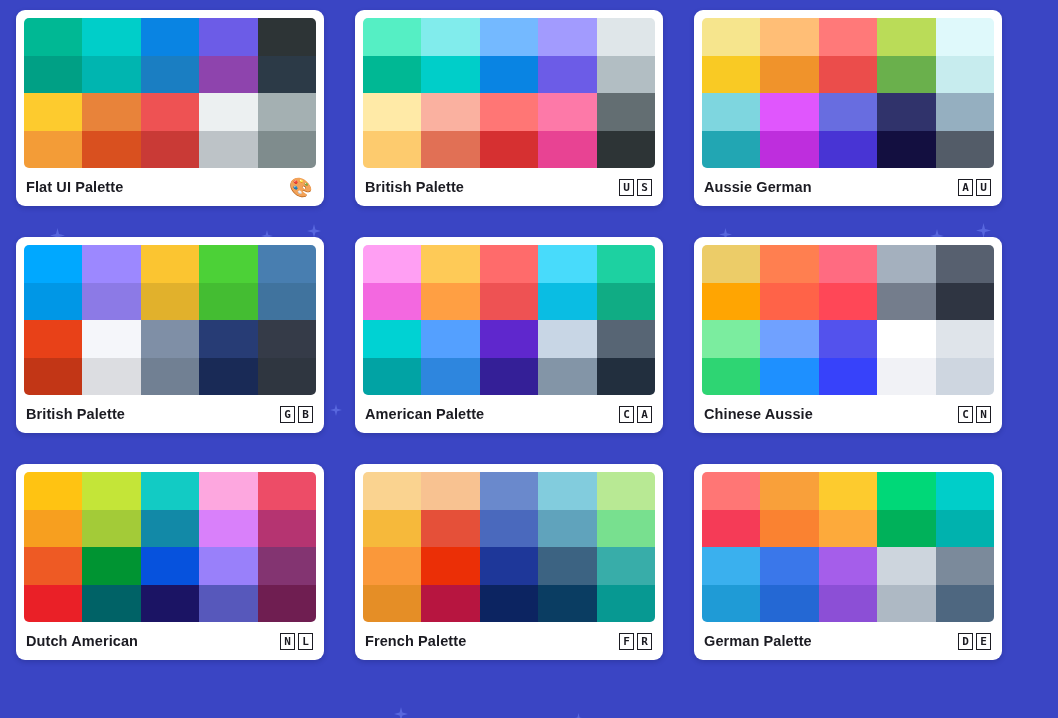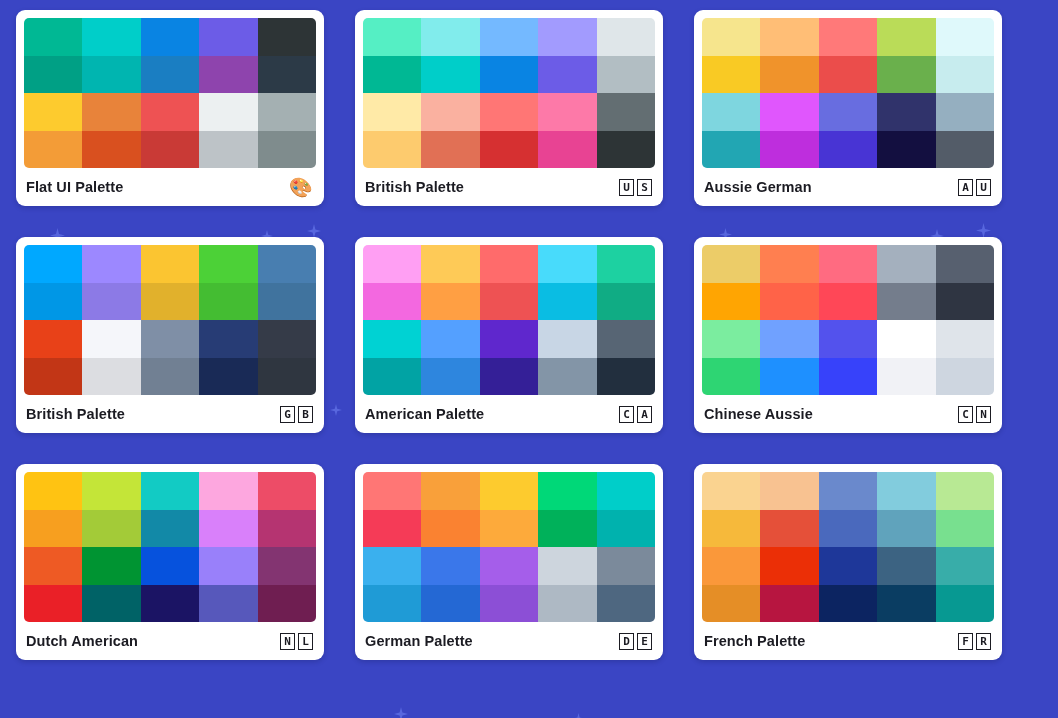--- a/index.html
+++ b/index.html
@@ -330,20 +330,51 @@
       <div class="card-footer">
         <div class="card-title">Dutch American</div>
         <div class="flag-badge">
           <span class="flag-letter">N</span>
           <span class="flag-letter">L</span>
         </div>
       </div>
     </div>
     <div class="palette-card">
       <div class="swatch-grid">
+        <div class="swatch" title="#fad390" style="background: rgb(250, 211, 144);"></div>
+        <div class="swatch" title="#f8c291" style="background: rgb(248, 194, 145);"></div>
+        <div class="swatch" title="#6a89cc" style="background: rgb(106, 137, 204);"></div>
+        <div class="swatch" title="#82ccdd" style="background: rgb(130, 204, 221);"></div>
+        <div class="swatch" title="#b8e994" style="background: rgb(184, 233, 148);"></div>
+        <div class="swatch" title="#f6b93b" style="background: rgb(246, 185, 59);"></div>
+        <div class="swatch" title="#e55039" style="background: rgb(229, 80, 57);"></div>
+        <div class="swatch" title="#4a69bd" style="background: rgb(74, 105, 189);"></div>
+        <div class="swatch" title="#60a3bc" style="background: rgb(96, 163, 188);"></div>
+        <div class="swatch" title="#78e08f" style="background: rgb(120, 224, 143);"></div>
+        <div class="swatch" title="#fa983a" style="background: rgb(250, 152, 58);"></div>
+        <div class="swatch" title="#eb2f06" style="background: rgb(235, 47, 6);"></div>
+        <div class="swatch" title="#1e3799" style="background: rgb(30, 55, 153);"></div>
+        <div class="swatch" title="#3c6382" style="background: rgb(60, 99, 130);"></div>
+        <div class="swatch" title="#38ada9" style="background: rgb(56, 173, 169);"></div>
+        <div class="swatch" title="#e58e26" style="background: rgb(229, 142, 38);"></div>
+        <div class="swatch" title="#b71540" style="background: rgb(183, 21, 64);"></div>
+        <div class="swatch" title="#0c2461" style="background: rgb(12, 36, 97);"></div>
+        <div class="swatch" title="#0a3d62" style="background: rgb(10, 61, 98);"></div>
+        <div class="swatch" title="#079992" style="background: rgb(7, 153, 146);"></div>
+      </div>
+      <div class="card-footer">
+        <div class="card-title">French Palette</div>
+        <div class="flag-badge">
+          <span class="flag-letter">F</span>
+          <span class="flag-letter">R</span>
+        </div>
+      </div>
+    </div>
+    <div class="palette-card">
+      <div class="swatch-grid">
         <div class="swatch" title="#ff7675" style="background: rgb(255, 118, 117);"></div>
         <div class="swatch" title="#f9a03a" style="background: rgb(249, 160, 58);"></div>
         <div class="swatch" title="#fdcb2e" style="background: rgb(253, 203, 46);"></div>
         <div class="swatch" title="#00d878" style="background: rgb(0, 216, 120);"></div>
         <div class="swatch" title="#00cec9" style="background: rgb(0, 206, 201);"></div>
         <div class="swatch" title="#f53b57" style="background: rgb(245, 59, 87);"></div>
         <div class="swatch" title="#fa8231" style="background: rgb(250, 130, 49);"></div>
         <div class="swatch" title="#fdaa3b" style="background: rgb(253, 170, 59);"></div>
         <div class="swatch" title="#00b15a" style="background: rgb(0, 177, 90);"></div>
         <div class="swatch" title="#00b2ae" style="background: rgb(0, 178, 174);"></div>
@@ -359,44 +390,13 @@
         <div class="swatch" title="#4e6780" style="background: rgb(78, 103, 128);"></div>
       </div>
       <div class="card-footer">
         <div class="card-title">German Palette</div>
         <div class="flag-badge">
           <span class="flag-letter">D</span>
           <span class="flag-letter">E</span>
         </div>
       </div>
     </div>
-    <div class="palette-card">
-      <div class="swatch-grid">
-        <div class="swatch" title="#fad390" style="background: rgb(250, 211, 144);"></div>
-        <div class="swatch" title="#f8c291" style="background: rgb(248, 194, 145);"></div>
-        <div class="swatch" title="#6a89cc" style="background: rgb(106, 137, 204);"></div>
-        <div class="swatch" title="#82ccdd" style="background: rgb(130, 204, 221);"></div>
-        <div class="swatch" title="#b8e994" style="background: rgb(184, 233, 148);"></div>
-        <div class="swatch" title="#f6b93b" style="background: rgb(246, 185, 59);"></div>
-        <div class="swatch" title="#e55039" style="background: rgb(229, 80, 57);"></div>
-        <div class="swatch" title="#4a69bd" style="background: rgb(74, 105, 189);"></div>
-        <div class="swatch" title="#60a3bc" style="background: rgb(96, 163, 188);"></div>
-        <div class="swatch" title="#78e08f" style="background: rgb(120, 224, 143);"></div>
-        <div class="swatch" title="#fa983a" style="background: rgb(250, 152, 58);"></div>
-        <div class="swatch" title="#eb2f06" style="background: rgb(235, 47, 6);"></div>
-        <div class="swatch" title="#1e3799" style="background: rgb(30, 55, 153);"></div>
-        <div class="swatch" title="#3c6382" style="background: rgb(60, 99, 130);"></div>
-        <div class="swatch" title="#38ada9" style="background: rgb(56, 173, 169);"></div>
-        <div class="swatch" title="#e58e26" style="background: rgb(229, 142, 38);"></div>
-        <div class="swatch" title="#b71540" style="background: rgb(183, 21, 64);"></div>
-        <div class="swatch" title="#0c2461" style="background: rgb(12, 36, 97);"></div>
-        <div class="swatch" title="#0a3d62" style="background: rgb(10, 61, 98);"></div>
-        <div class="swatch" title="#079992" style="background: rgb(7, 153, 146);"></div>
-      </div>
-      <div class="card-footer">
-        <div class="card-title">French Palette</div>
-        <div class="flag-badge">
-          <span class="flag-letter">F</span>
-          <span class="flag-letter">R</span>
-        </div>
-      </div>
-    </div>
   </div>
 
 </body></html>

